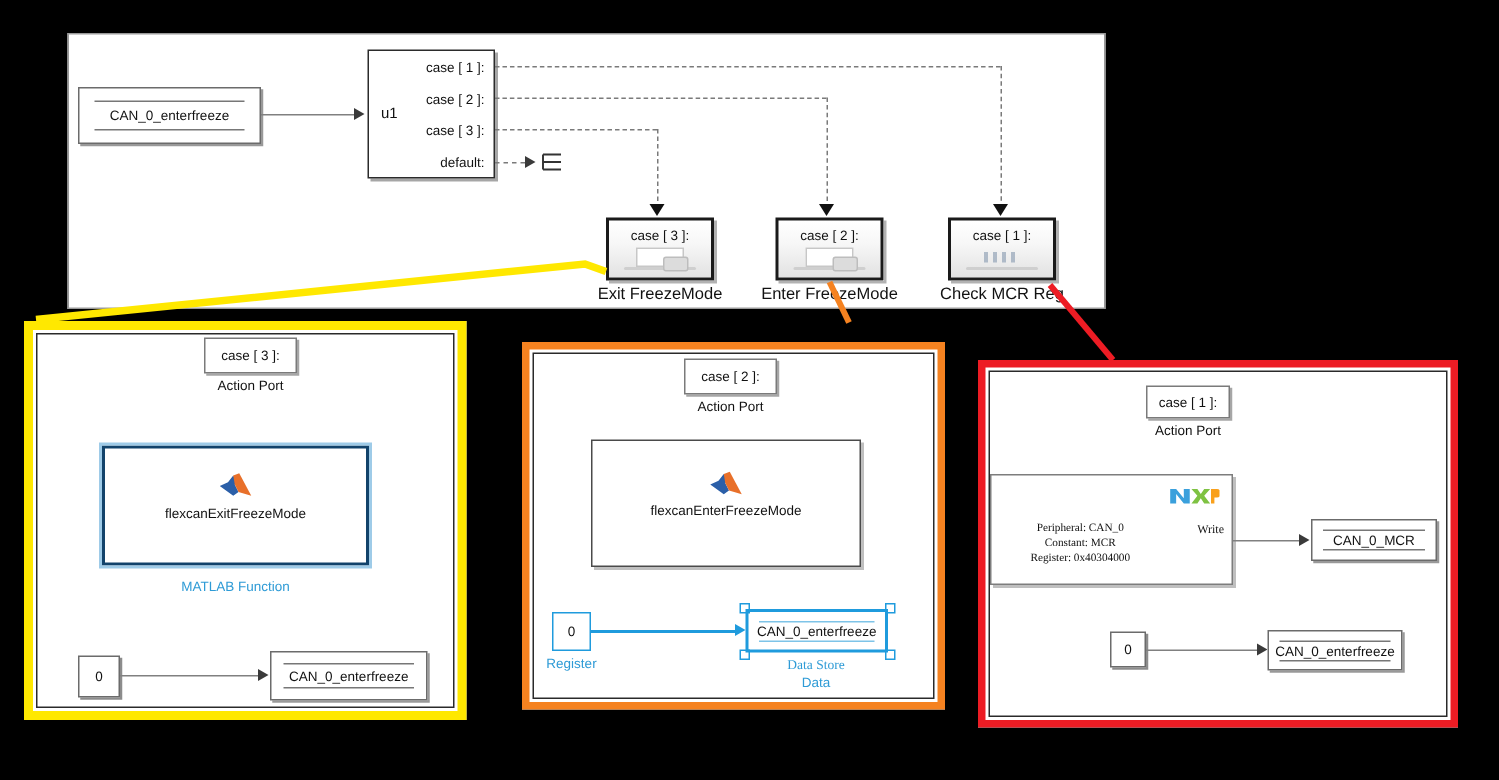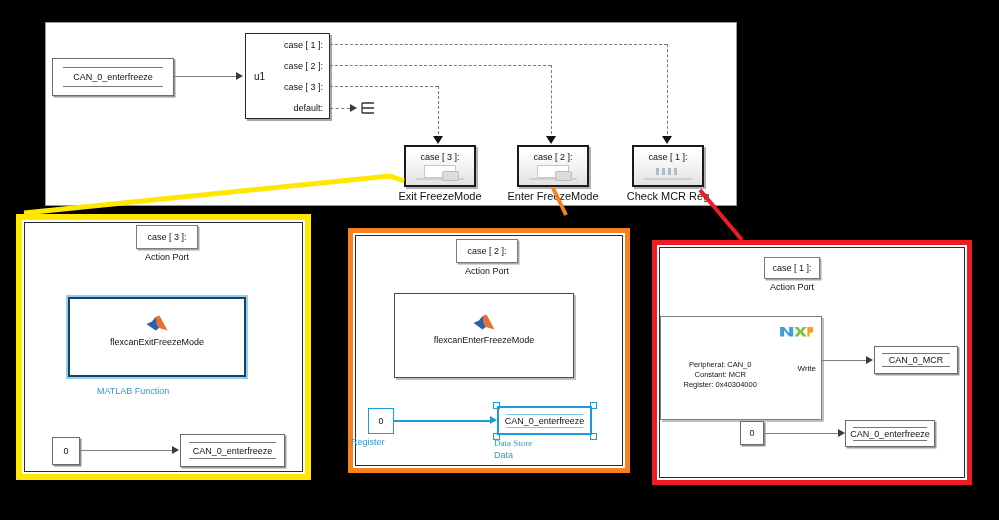--- a/index.html
+++ b/index.html
@@ -61,21 +61,21 @@
      box-sizing:border-box;box-shadow:1.5px 1.5px 0 rgba(0,0,0,.35);
      display:flex;align-items:center;justify-content:center;font-size:9px;color:#111;}
   .aplbl{position:absolute;text-align:center;font-size:9px;color:#111;white-space:nowrap;}
   
   .mfcn{position:absolute;background:#fff;box-sizing:border-box;}
   .mfcn.navy{border:2px solid #12436b;outline:2px solid #9ecbe8;outline-offset:0;}
   .mfcn.plain{border:1.5px solid #4a4a4a;box-shadow:2px 2px 0 rgba(0,0,0,.25);}
   .mfcn .fname{position:absolute;left:0;right:0;top:50%;transform:translateY(-50%);
      text-align:center;font-size:9px;color:#111;white-space:nowrap;}
   .mlogo{position:absolute;left:50%;transform:translateX(-50%);width:22px;height:16px;}
-  .bluelbl{position:absolute;font-size:9px;color:#2e9bd6;white-space:nowrap;line-height:11px;}
+  .bluelbl{position:absolute;text-align:center;font-size:9px;color:#2e9bd6;white-space:nowrap;line-height:11px;}
   
   .nxpblk{position:absolute;background:#fff;border:1px solid #7d7d7d;
      box-sizing:border-box;box-shadow:2px 2px 0 rgba(0,0,0,.25);}
   .nxpblk .info{position:absolute;left:6%;top:42%;width:62%;text-align:center;
      font-size:7.5px;color:#111;line-height:10px;}
   .nxpblk .outp{position:absolute;right:5px;top:50%;transform:translateY(-50%);
      font-size:8px;color:#111;}
   .nxplogo{position:absolute;right:8px;top:7px;width:34px;height:13px;}
   
   .hnd{position:absolute;width:5px;height:5px;border:1.5px solid #1f9bdd;background:transparent;}
@@ -226,21 +226,21 @@
 
 <div class="panel red" style="left:652px;top:240px;width:320px;height:245px;">
   <div class="inner"></div>
 </div>
 
 <div class="aport" style="left:764px;top:257px;width:56px;height:22px;">
   <span>case [ 1 ]:</span>
 </div>
 <div class="aplbl" style="left:742px;top:282px;width:100px;">Action Port</div>
 
-<div class="nxpblk" style="left:660px;top:316px;width:162px;height:104px;">
+<div class="nxpblk" style="left:660px;top:316px;width:162px;height:74px;font-family:Liberation Serif, serif;">
   <div class="nxplogo">
     <svg viewBox="0 0 60 22" width="34" height="13">
       <path d="M2 20 V3 H9 L18 14 V3 H25 V20 H18 L9 9 V20 Z" fill="#3aa0dc"></path>
       <path d="M27 3 H34 L38 9 L42 3 H49 L42 11 L49 20 H42 L38 14 L34 20 H27 L34 11 Z" fill="#7ec242"></path>
       <path d="M50 3 H57 A5 5 0 0 1 57 13 H54 V20 H50 Z" fill="#f9a01b"></path>
     </svg>
   </div>
   <div class="info">
     <div>Peripheral: CAN_0</div>
     <div>Constant: MCR</div>

